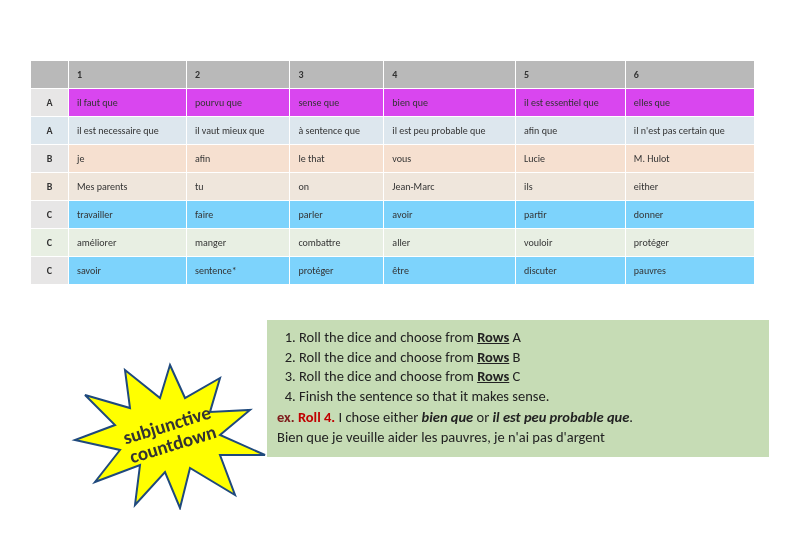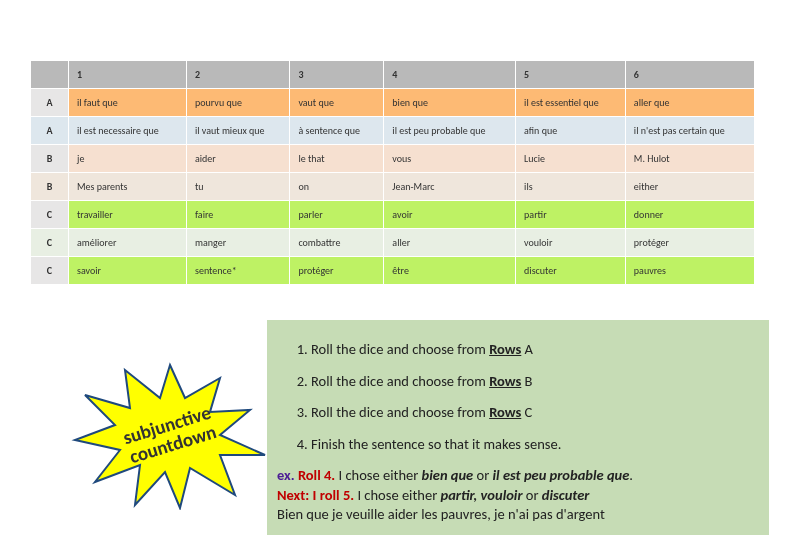--- a/index.html
+++ b/index.html
@@ -35,25 +35,25 @@
   }
   thead th {
     background: #b9b9b9;
     color: #333;
     font-weight: bold;
   }
   thead th.corner {
     background: #b9b9b9;
   }
   
-  tr.groupA td { background: #fdba74; color:#333; }
+  tr.groupA td { background: #d946ef; color:#333; }
   tr.groupA td.rowlabel { background:#e7e6e6; }
   tr.groupB td { background: #f6e0d0; color:#333; }
   tr.groupB td.rowlabel { background:#e7e6e6; }
-  tr.groupC td { background: #bef264; color:#333; }
+  tr.groupC td { background: #7dd3fc; color:#333; }
   tr.groupC td.rowlabel { background:#e7e6e6; }
   
   tr.groupA.alt td { background:#dde7ee; }
   tr.groupB.alt td { background:#efe6dc; }
   tr.groupC.alt td { background:#e8efe3; }
 
   .burst {
     position: absolute;
     left: 70px;
     top: 360px;
@@ -82,23 +82,23 @@
     background: #c6dcb5;
     padding: 8px 10px 10px 10px;
     font-size: 14.5px;
     color: #222;
     line-height: 1.35;
   }
   .instructions ol {
     margin: 0 0 2px 0;
     padding-left: 22px;
   }
-  .instructions li { margin: 12px; }
+  .instructions li { margin: 0; }
   .under-bold { text-decoration: underline; font-weight: bold; }
-  .red-bold-u { color: #4c1d95; font-weight: bold; }
+  .red-bold-u { color: #7f1d1d; font-weight: bold; }
   .red-bold { color: #c00000; font-weight: bold; margin-top: 25px; }
   .bi { font-weight: bold; font-style: italic; }
 </style>
 </head>
 <body>
 
 <div class="table-wrap">
   <table>
     <thead>
       <tr>
@@ -109,38 +109,38 @@
         <th>4</th>
         <th>5</th>
         <th>6</th>
       </tr>
     </thead>
     <tbody id="tbody">
         <tr class="groupA">
           <td class="rowlabel">A</td>
           <td>il faut que</td>
           <td>pourvu que</td>
-          <td>vaut que</td>
+          <td>sense que</td>
           <td>bien que</td>
           <td>il est essentiel que</td>
-          <td>aller que</td>
+          <td>elles que</td>
         </tr>
         <tr class="groupA alt">
           <td class="rowlabel">A</td>
           <td>il est necessaire que</td>
           <td>il vaut mieux que</td>
           <td>à sentence que</td>
           <td>il est peu probable que</td>
           <td>afin que</td>
           <td>il n'est pas certain que</td>
         </tr>
         <tr class="groupB">
           <td class="rowlabel">B</td>
           <td>je</td>
-          <td>aider</td>
+          <td>afin</td>
           <td>le that</td>
           <td>vous</td>
           <td>Lucie</td>
           <td>M. Hulot</td>
         </tr>
         <tr class="groupB alt">
           <td class="rowlabel">B</td>
           <td>Mes parents</td>
           <td>tu</td>
           <td>on</td>
@@ -190,17 +190,14 @@
 <div class="instructions">
   <ol>
     <li><span>Roll the dice and choose from </span><span class="under-bold">Rows</span><span> A</span></li>
     <li><span>Roll the dice and choose from </span><span class="under-bold">Rows</span><span> B</span></li>
     <li><span>Roll the dice and choose from </span><span class="under-bold">Rows</span><span> C</span></li>
     <li><span>Finish the sentence so that it makes sense.</span></li>
   </ol>
   <div>
     <span class="red-bold-u">ex.</span><span class="red-bold"> Roll 4.</span><span>  I chose either </span><span class="bi">bien que</span><span> or </span><span class="bi">il est peu probable que</span><span>.</span>
   </div>
-  <div>
-    <span class="red-bold">Next: I roll 5.</span><span>  I chose either </span><span class="bi">partir, vouloir</span><span> or </span><span class="bi">discuter</span>
-  </div>
   <div>Bien que je veuille aider les pauvres, je n'ai pas d'argent</div>
 </div>
 
 </body></html>

